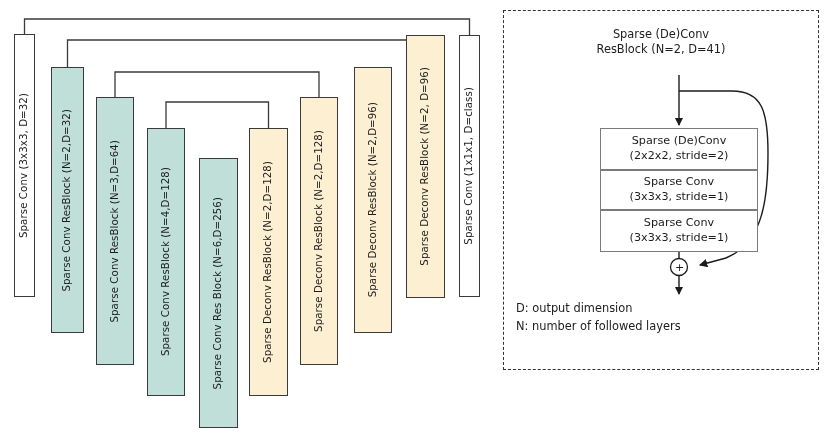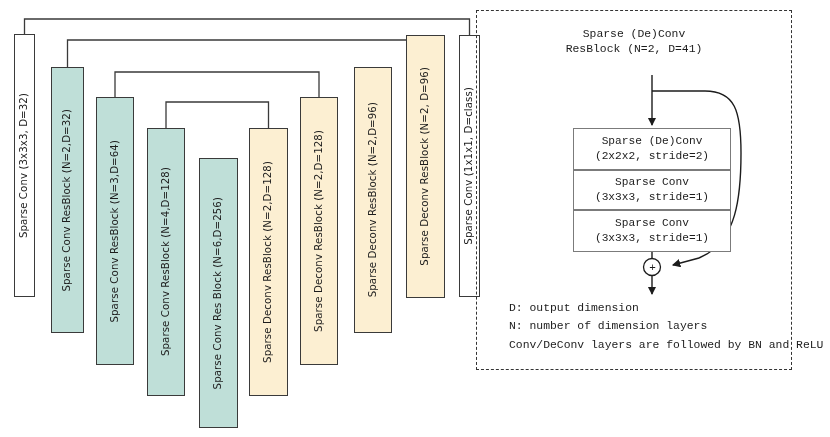--- a/index.html
+++ b/index.html
@@ -35,25 +35,24 @@
   .bar.white{background:#ffffff;}
   .bar.teal{background:#bfdfd8;}
   .bar.cream{background:#fcefd2;}
 
   
   #skips{position:absolute;left:0;top:0;width:490px;height:437px;}
 
   
   #panel{
     position:absolute;
-    left:476px;top:10px;
+    left:503px;top:10px;
     width:316px;height:360px;
     box-sizing:border-box;
     border:1.4px dashed #333333;
-    font-family:Liberation Mono, monospace;
   }
   #panel-title{
     position:absolute;left:0;top:16px;width:100%;
     text-align:center;
     font-size:11.4px;color:#1c1c1c;line-height:1.35;
   }
   .resbox{
     position:absolute;
     box-sizing:border-box;
     border:1.3px solid #7b7b7b;
@@ -66,21 +65,21 @@
   #rb1{left:96px;top:117px;width:158px;height:42px;}
   #rb2{left:96px;top:159px;width:158px;height:40px;}
   #rb3{left:96px;top:199px;width:158px;height:42px;}
 
   #panel-svg{position:absolute;left:0;top:0;width:316px;height:360px;}
 
   #notes{
     position:absolute;left:12px;top:288px;width:300px;
     font-size:11.4px;color:#1c1c1c;line-height:1.62;
   }
-  #notes div{white-space:nowrap;margin-left:20px;}
+  #notes div{white-space:nowrap;}
 </style>
 </head>
 <body>
 
 <div id="root">
 
   <div id="unet">
 
     <svg id="skips" viewBox="0 0 490 437" preserveAspectRatio="none" aria-hidden="true">
       <g fill="none" stroke="#3a3a3a" stroke-width="1.3">
@@ -162,19 +161,18 @@
       <span>Sparse Conv</span>
       <span>(3x3x3, stride=1)</span>
     </div>
     <div class="resbox" id="rb3">
       <span>Sparse Conv</span>
       <span>(3x3x3, stride=1)</span>
     </div>
 
     <div id="notes">
       <div>D: output dimension</div>
-      <div>N: number of dimension layers</div>
-      <div>Conv/DeConv layers are followed by BN and ReLU</div>
+      <div>N: number of followed layers</div>
     </div>
 
   </div>
 
 </div>
 
 </body></html>

